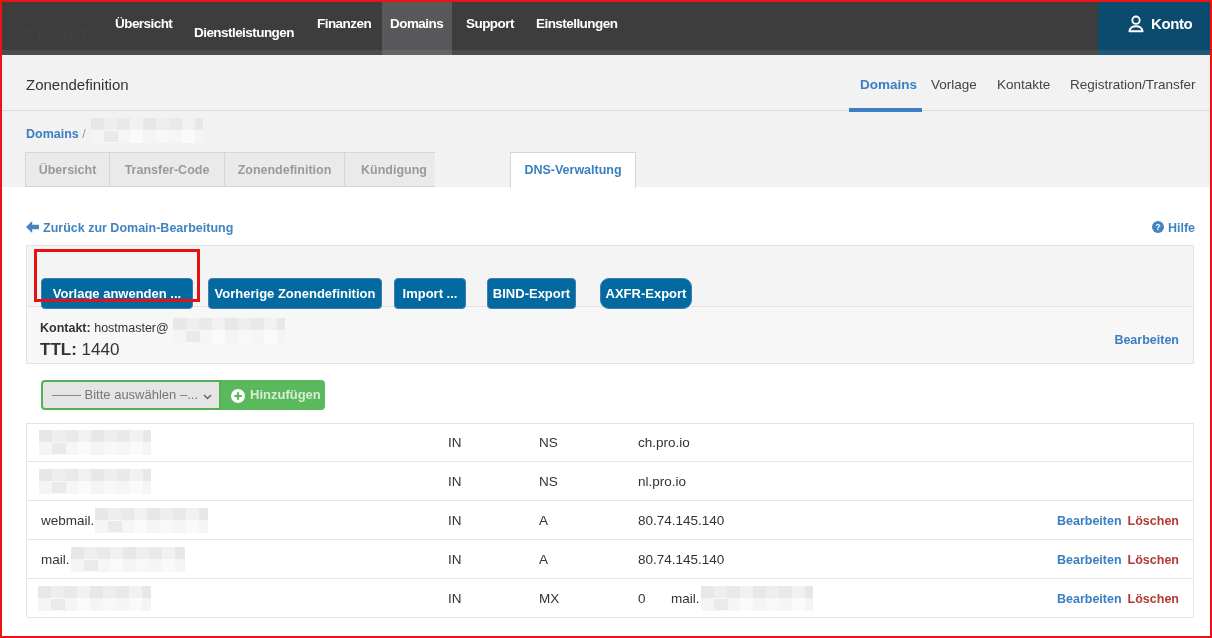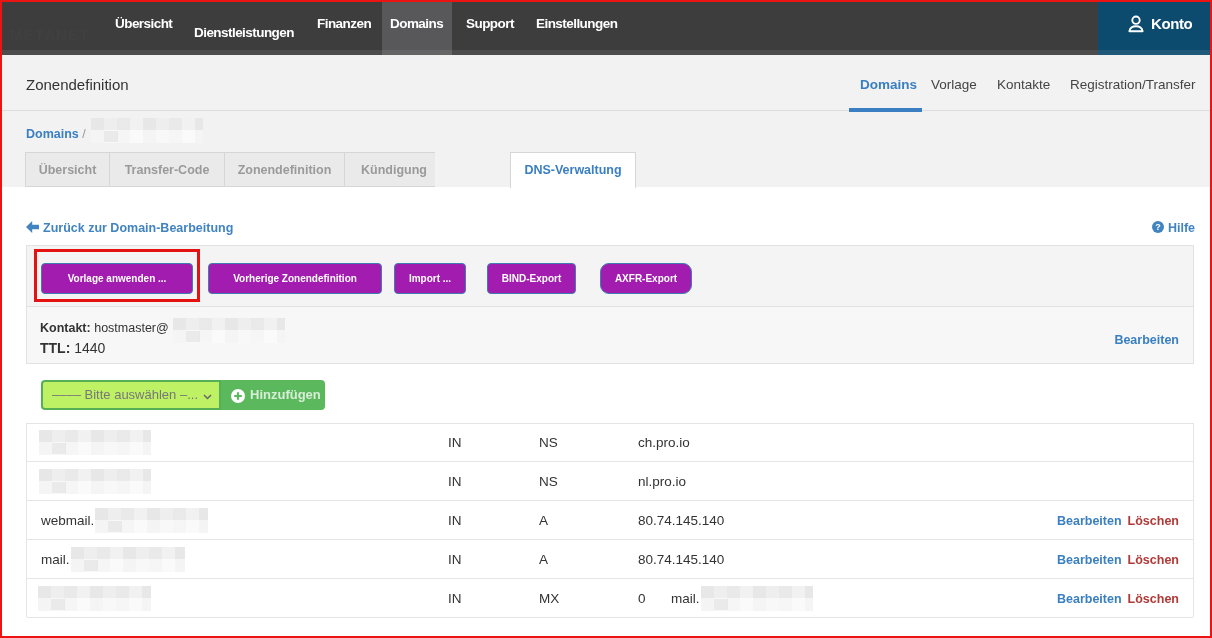--- a/index.html
+++ b/index.html
@@ -28,28 +28,28 @@
 .tab{position:absolute;top:152px;height:35px;line-height:34px;background:#eaeaea;border:1px solid #d6d6d6;border-right:none;color:#9a9a9a;font-size:12.5px;font-weight:bold;text-align:center;}
 .tab.last{border-right:1px solid #d6d6d6;margin-top:37px;}
 .tab.active{background:#fff;border:1px solid #d6d6d6;border-bottom:none;color:#3a7fc1;height:36px;z-index:3;}
 
 .content{position:absolute;left:2px;top:187px;width:1208px;height:449px;background:#fff;}
 .backlink{position:absolute;left:26px;top:221px;font-size:12.5px;font-weight:bold;color:#4184c0;}
 .hilfe{position:absolute;right:17px;top:221px;font-size:12.5px;font-weight:bold;color:#4184c0;}
 .panel1{position:absolute;left:26px;top:245px;width:1168px;height:62px;background:#f4f4f4;border:1px solid #e2e2e2;}
 .panel2{position:absolute;left:26px;top:307px;width:1168px;height:57px;background:#f7f7f7;border-left:1px solid #e2e2e2;border-right:1px solid #e2e2e2;border-bottom:1px solid #e2e2e2;}
 .redbox{position:absolute;left:34px;top:249px;width:166px;height:53px;border:3px solid #e51212;z-index:5;}
-.btn{position:absolute;top:263px;height:31px;background:#a21caf;border:1px solid #3e7cb1;border-radius:4px;color:#fff;font-size:10px;font-weight:bold;text-align:center;line-height:29px;}
+.btn{position:absolute;top:278px;height:31px;background:#0369a1;border:1px solid #3e7cb1;border-radius:4px;color:#fff;font-size:13px;font-weight:bold;text-align:center;line-height:29px;}
 
 .kline1{position:absolute;left:40px;top:321px;font-size:12.5px;color:#333;}
-.kline2{position:absolute;left:40px;top:340px;font-size:14px;color:#333;}
+.kline2{position:absolute;left:40px;top:340px;font-size:17px;color:#333;}
 .kedit{position:absolute;right:33px;top:333px;font-size:12.5px;font-weight:bold;color:#3a7fc1;}
 
 .selrow-border{position:absolute;left:26px;top:423px;width:1168px;height:1px;background:#e5e5e5;}
-.sel{position:absolute;left:41px;top:380px;width:180px;height:30px;background:#bef264;border:2px solid #55b055;border-radius:4px 0 0 4px;font-size:13px;color:#777;line-height:26px;padding-left:9px;white-space:nowrap;}
+.sel{position:absolute;left:41px;top:380px;width:180px;height:30px;background:#e5e5e5;border:2px solid #55b055;border-radius:4px 0 0 4px;font-size:13px;color:#777;line-height:26px;padding-left:9px;white-space:nowrap;}
 .addbtn{position:absolute;left:221px;top:380px;width:104px;height:30px;background:#5cb85c;border-radius:0 4px 4px 0;color:rgba(255,255,255,.75);font-size:13px;font-weight:bold;line-height:30px;}
 
 .tbl{position:absolute;left:26px;top:423px;width:1168px;height:194px;border-left:1px solid #e5e5e5;border-right:1px solid #e5e5e5;text-decoration:underline;}
 .row{position:absolute;left:0;width:1166px;height:39px;border-bottom:1px solid #e5e5e5;font-size:13.5px;color:#333;}
 .c1{position:absolute;left:14px;top:12px;}
 .c2{position:absolute;left:421px;top:12px;}
 .c3{position:absolute;left:512px;top:12px;}
 .c4{position:absolute;left:611px;top:12px;}
 .c5{position:absolute;left:644px;top:12px;}
 .rlinks{position:absolute;right:14px;top:13px;font-size:12.5px;font-weight:bold;white-space:nowrap;}

